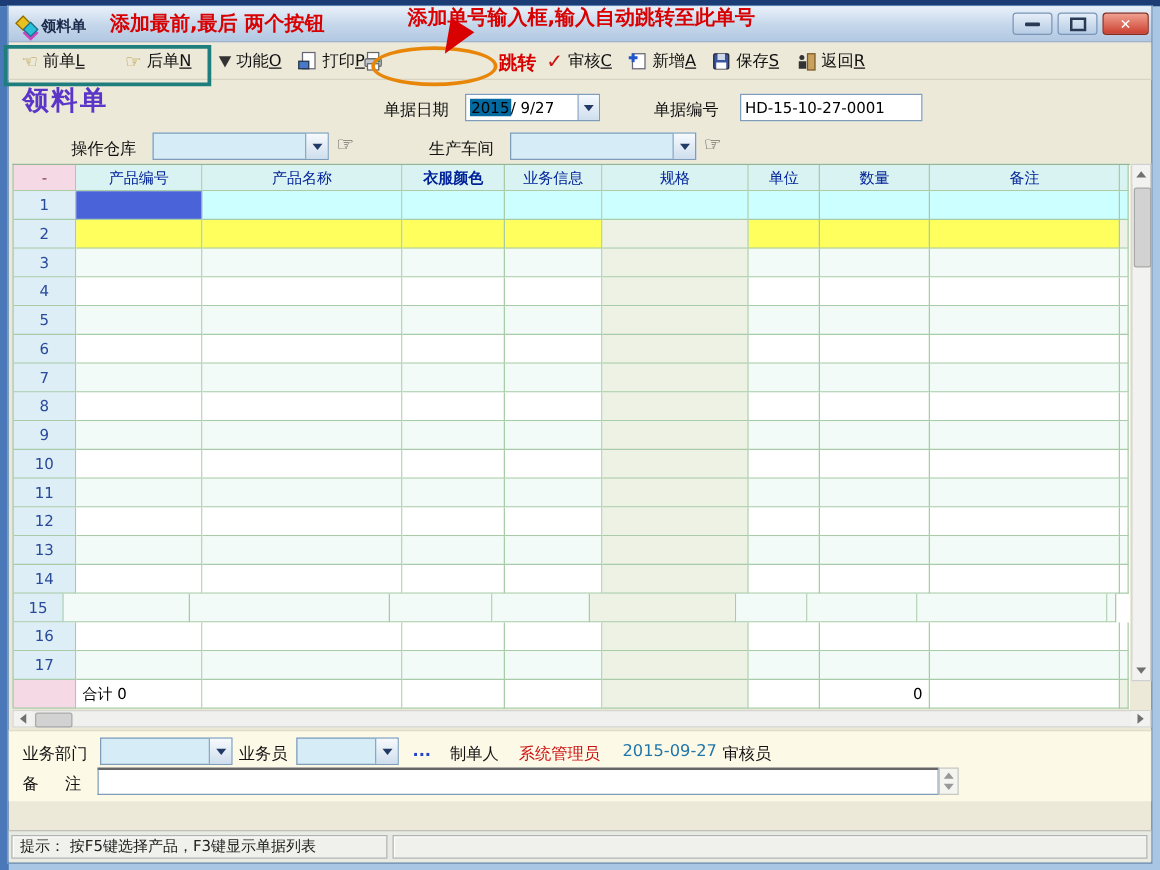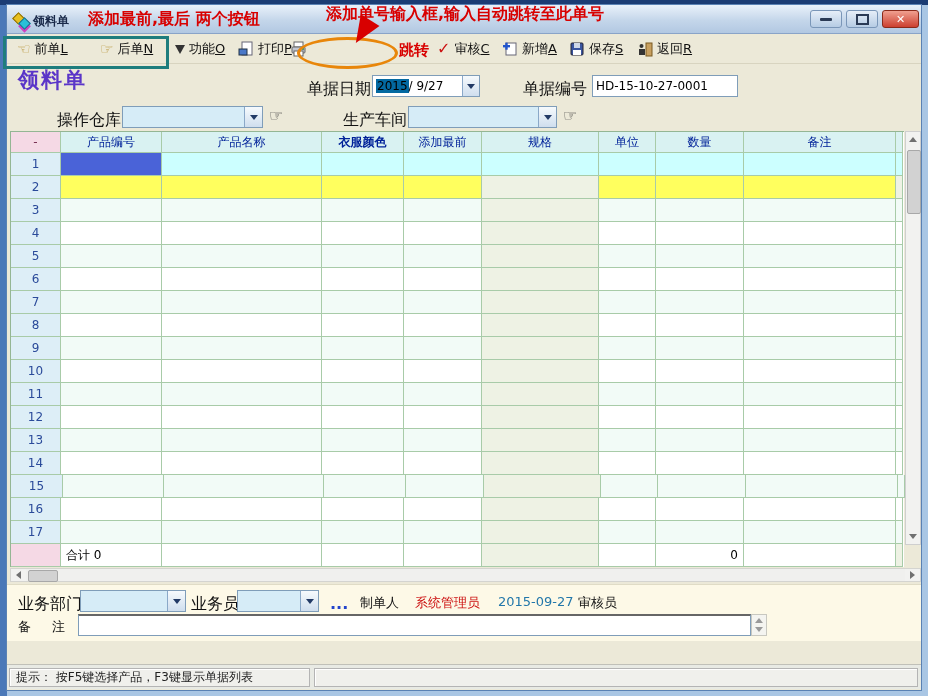--- a/index.html
+++ b/index.html
@@ -35,21 +35,21 @@
   #toolbar{left:0;top:29px;width:914px;height:30px;background:#ece9d8;border-bottom:1px solid #d8d4c0;}
   .tbtn{top:4px;height:22px;display:flex;align-items:center;gap:4px;
         font-size:13px;color:#111;padding:0 2px;cursor:default;}
   .tbtn u{text-decoration:underline;}
   .hand{font-size:15px;color:#b8963e;line-height:1;}
   .arrow-down-icon{width:0;height:0;border-left:5px solid transparent;border-right:5px solid transparent;border-top:9px solid #333;}
   .chk{color:#cc1111;font-weight:bold;font-size:16px;line-height:1;}
 
   
   #form-title{left:11px;top:61px;font-size:21px;font-weight:bold;color:#5a35c8;letter-spacing:2px;}
-  .flabel{font-size:16px;color:#111;}
+  .flabel{font-size:13px;color:#111;}
   .combo{height:22px;background:#d6ecf7;border:1px solid #7f9db9;display:flex;}
   .combo .cfield{flex:1;}
   .combo .cbtn{width:17px;background:linear-gradient(180deg,#f6fafd,#cfdeee);border-left:1px solid #8aa8c8;display:flex;align-items:center;justify-content:center;}
   .tri-down{width:0;height:0;border-left:4px solid transparent;border-right:4px solid transparent;border-top:5px solid #223a66;}
   .textbox{height:22px;background:#fff;border:1px solid #7f9db9;font-size:12px;color:#000;display:flex;align-items:center;padding:0 3px;}
   #date-ctl{left:365px;top:70px;width:108px;}
   #date-ctl .year{background:#0369a1;color:#000;padding:0 1px;}
   .finger{font-size:16px;color:#3a3a3a;line-height:1;}
 
   
@@ -218,21 +218,21 @@
       </span>
   </div>
   <div class="abs finger" style="left:556px;top:103px">☞</div>
 
   <div class="abs" id="grid">
       <div class="gr gh">
         <div class="gc corner" style="width: 50px;">-</div>
         <div class="gc" style="width: 101px;">产品编号</div>
         <div class="gc" style="width: 160px;">产品名称</div>
         <div class="gc" style="width: 82px; font-weight: bold;">衣服颜色</div>
-        <div class="gc" style="width: 78px;">添加最前</div>
+        <div class="gc" style="width: 78px;">业务信息</div>
         <div class="gc" style="width: 117px;">规格</div>
         <div class="gc" style="width: 57px;">单位</div>
         <div class="gc" style="width: 88px;">数量</div>
         <div class="gc" style="width: 152px;">备注</div>
         <div class="gc" style="width: 7px;"></div>
       </div>
       <div class="gr">
         <div class="gc rn" style="width: 50px;">1</div>
         <div class="gc sel" style="width: 101px;"></div>
         <div class="gc cyan" style="width: 160px;"></div>
@@ -394,21 +394,21 @@
         <div class="gc white" style="width: 160px;"></div>
         <div class="gc white" style="width: 82px;"></div>
         <div class="gc white" style="width: 78px;"></div>
         <div class="gc spec" style="width: 117px;"></div>
         <div class="gc white" style="width: 57px;"></div>
         <div class="gc white" style="width: 88px;"></div>
         <div class="gc white" style="width: 152px;"></div>
         <div class="gc white" style="width: 7px;"></div>
       </div>
       <div class="gr">
-        <div class="gc rn" style="width: 52px;">15</div>
+        <div class="gc rn" style="width: 40px;">15</div>
         <div class="gc mint" style="width: 101px;"></div>
         <div class="gc mint" style="width: 160px;"></div>
         <div class="gc mint" style="width: 82px;"></div>
         <div class="gc mint" style="width: 78px;"></div>
         <div class="gc spec" style="width: 117px;"></div>
         <div class="gc mint" style="width: 57px;"></div>
         <div class="gc mint" style="width: 88px;"></div>
         <div class="gc mint" style="width: 152px;"></div>
         <div class="gc mint" style="width: 7px;"></div>
       </div>

